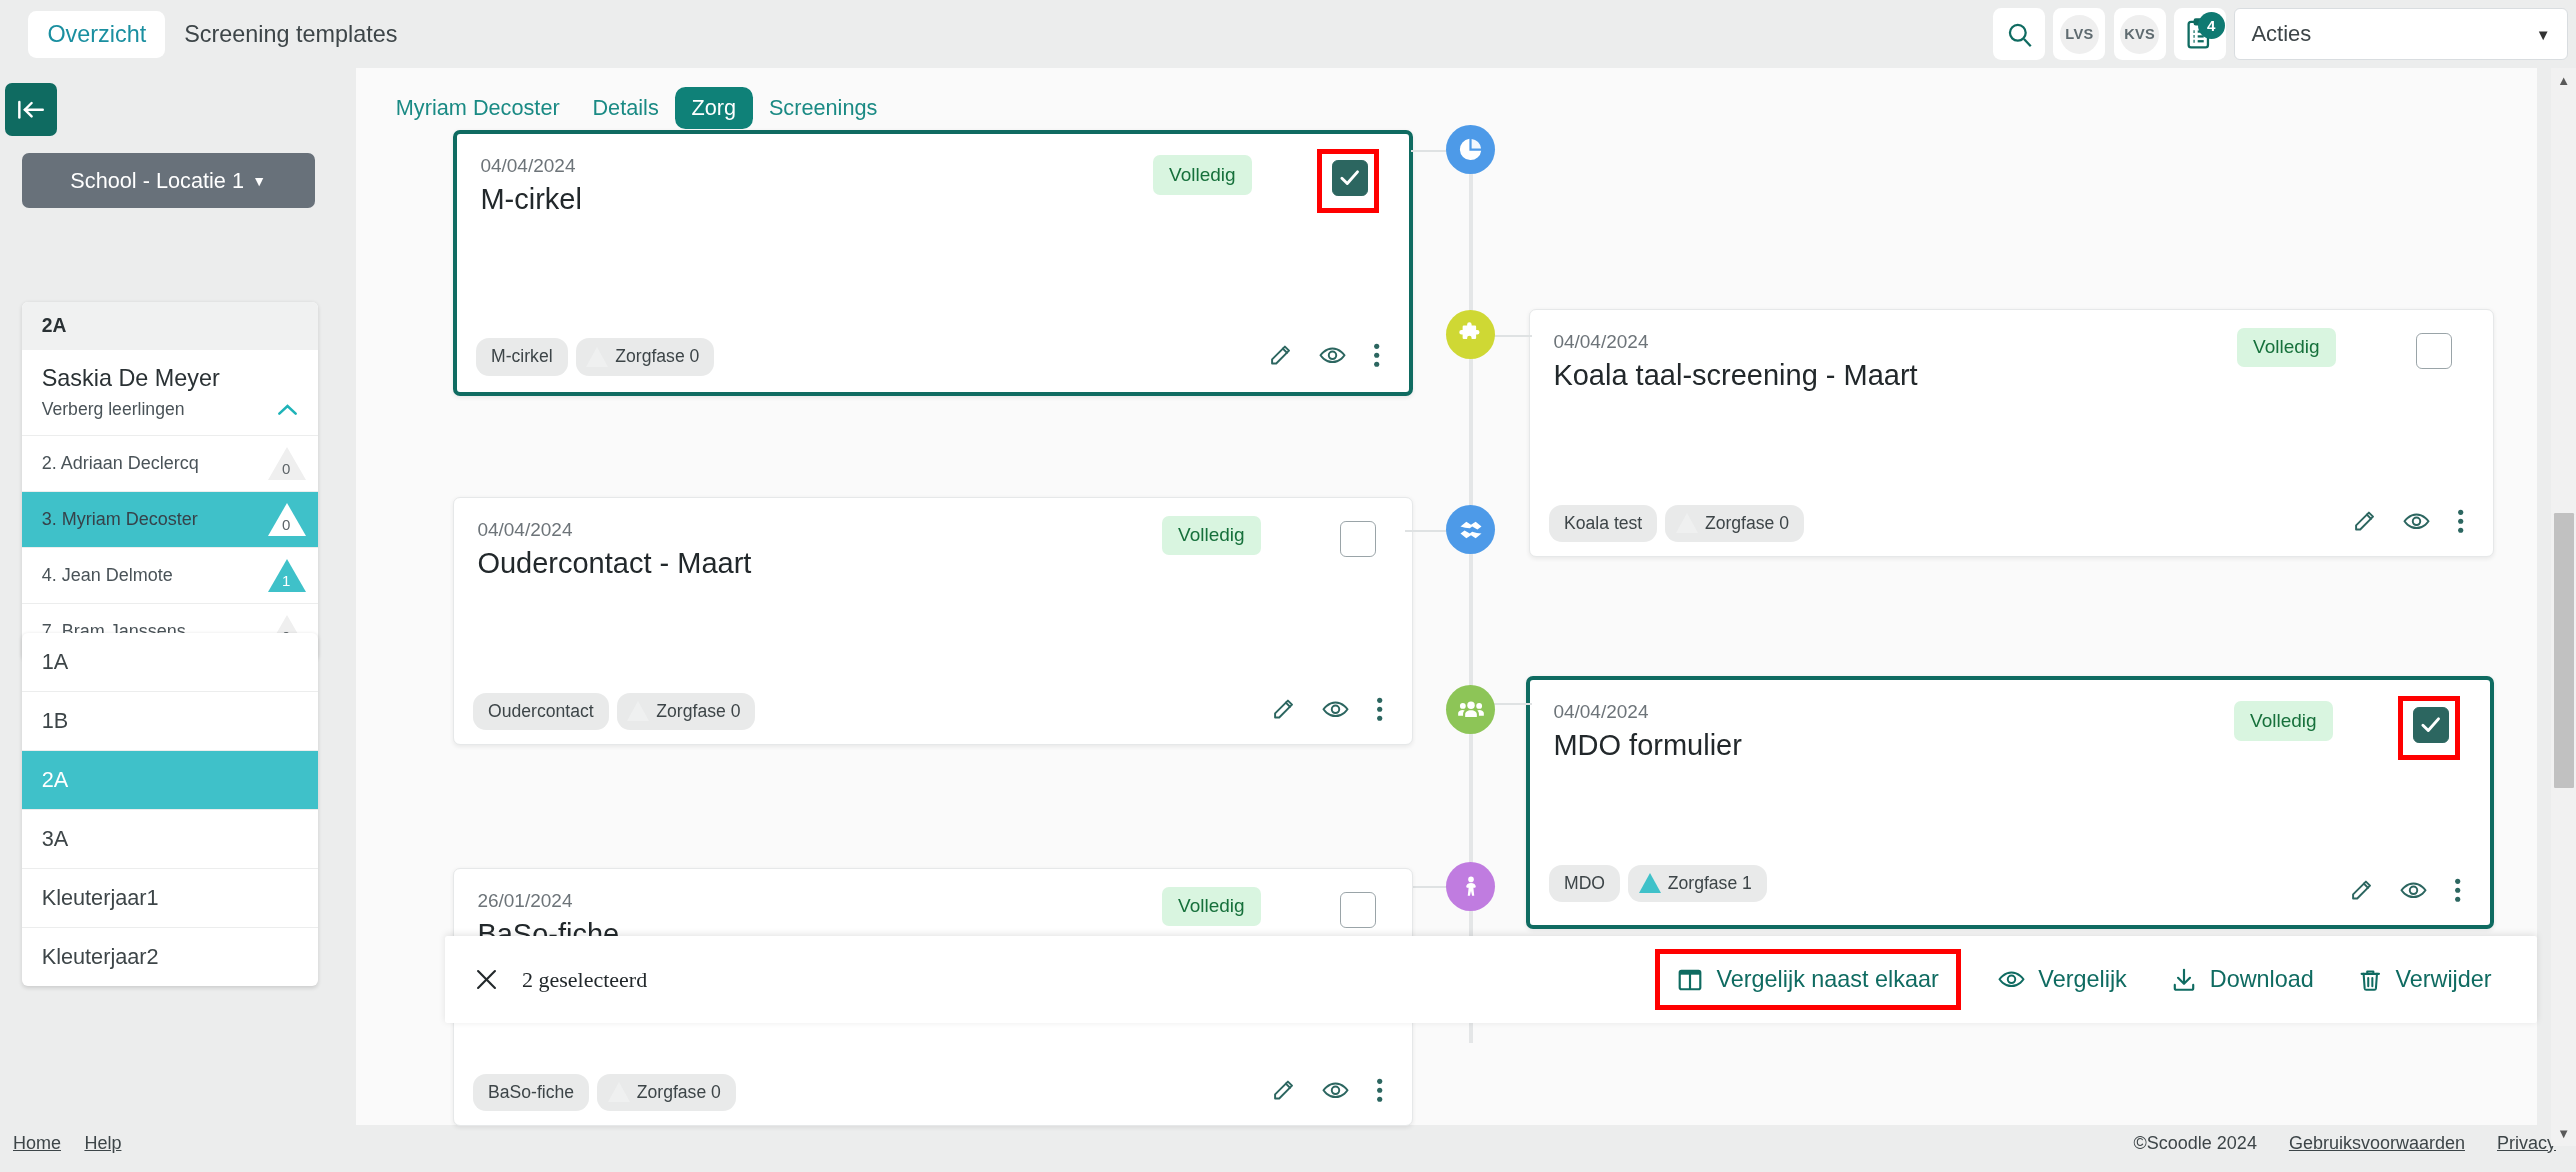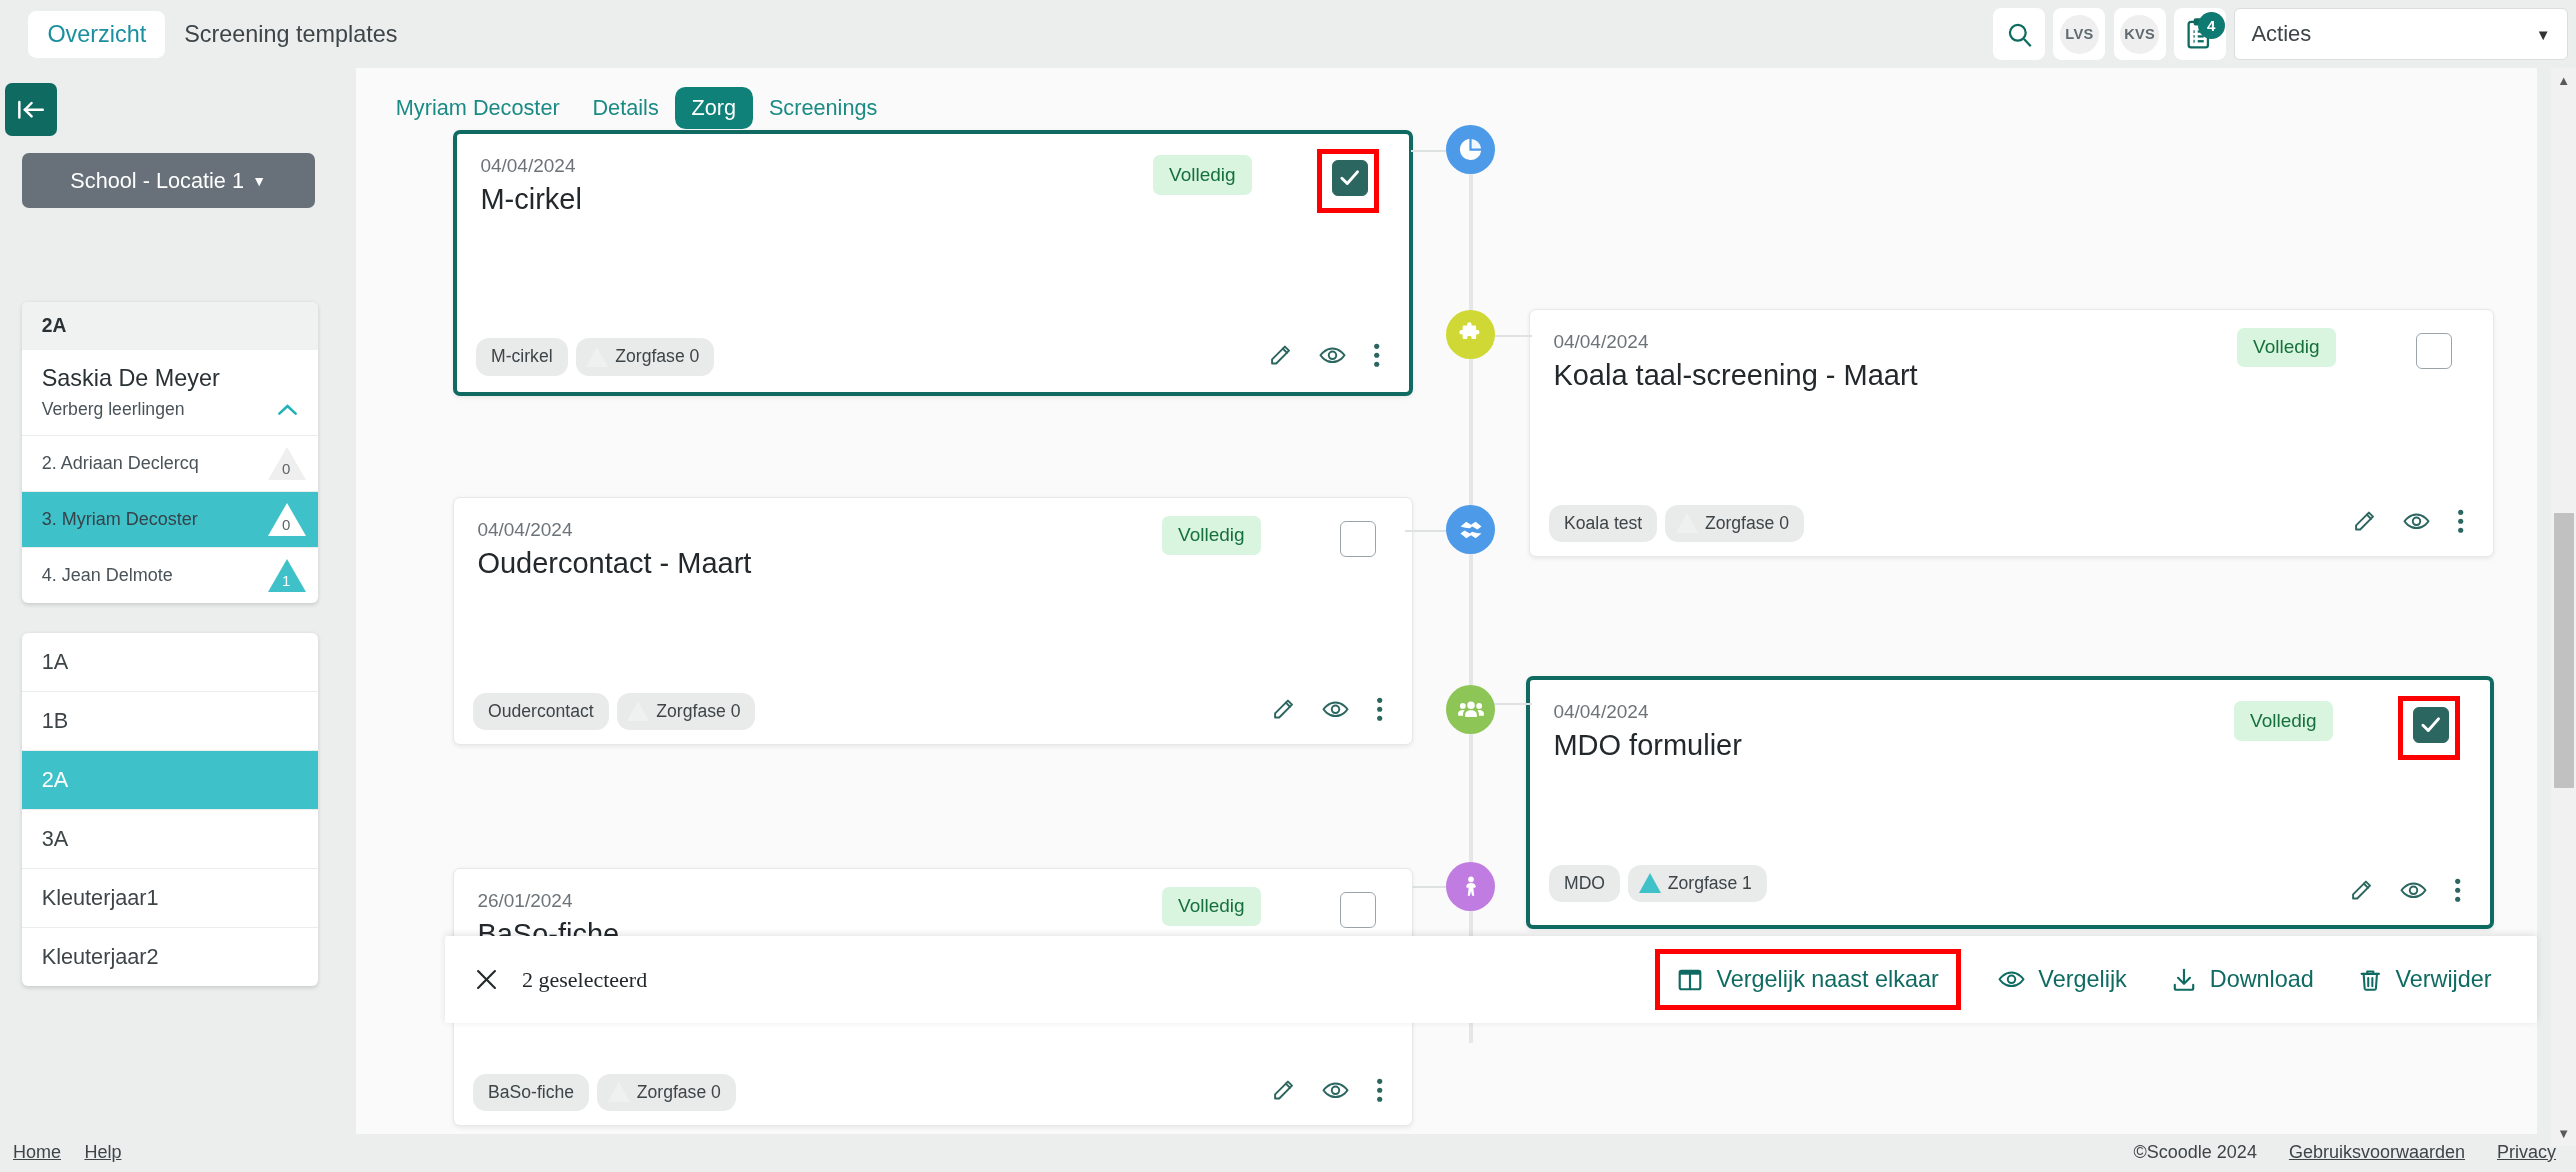--- a/index.html
+++ b/index.html
@@ -198,21 +198,21 @@
   .ab-btn {
     display: flex; align-items: center; gap: 13px;
     font-size: 23.4px; color: #0f6b61; padding: 15px 22px; white-space: nowrap;
   }
   .ab-btn.boxed {
     border: 5.3px solid #ff0000; padding: 11.7px 17.6px; margin-right: 15px;
   }
 
   
   .footer {
-    position: absolute; left: 0; bottom: 3px; width: 2576px; height: 36px;
+    position: absolute; left: 0; bottom: 12px; width: 2576px; height: 36px;
     background: #eceded; display: flex; align-items: center;
     font-size: 18px; color: #3d4548;
   }
   .footer a { color: #3d4548; text-decoration: underline; }
   .f-left { display: flex; gap: 23.4px; padding-left: 13px; }
   .f-right { margin-left: auto; display: flex; gap: 32px; padding-right: 20px; }
 
   
   .scrollbar {
     position: absolute; right: 0; top: 68px; width: 24.6px; height: 1078px;
@@ -325,20 +325,27 @@
       </div>
 
       <div class="student-row">
         <span>4. Jean Delmote</span>
         <span class="tri teal">
           <span class="shape"></span>
           <span class="num">1</span>
         </span>
       </div>
 
+      <div class="student-row">
+        <span>7. Bram Janssens</span>
+        <span class="tri">
+          <span class="shape"></span>
+          <span class="num">0</span>
+        </span>
+      </div>
     </div>
 
     <div class="panel panel-classes">
       <div class="class-row">1A</div>
       <div class="class-row">1B</div>
       <div class="class-row active">2A</div>
       <div class="class-row">3A</div>
       <div class="class-row">Kleuterjaar1</div>
       <div class="class-row">Kleuterjaar2</div>
     </div>

